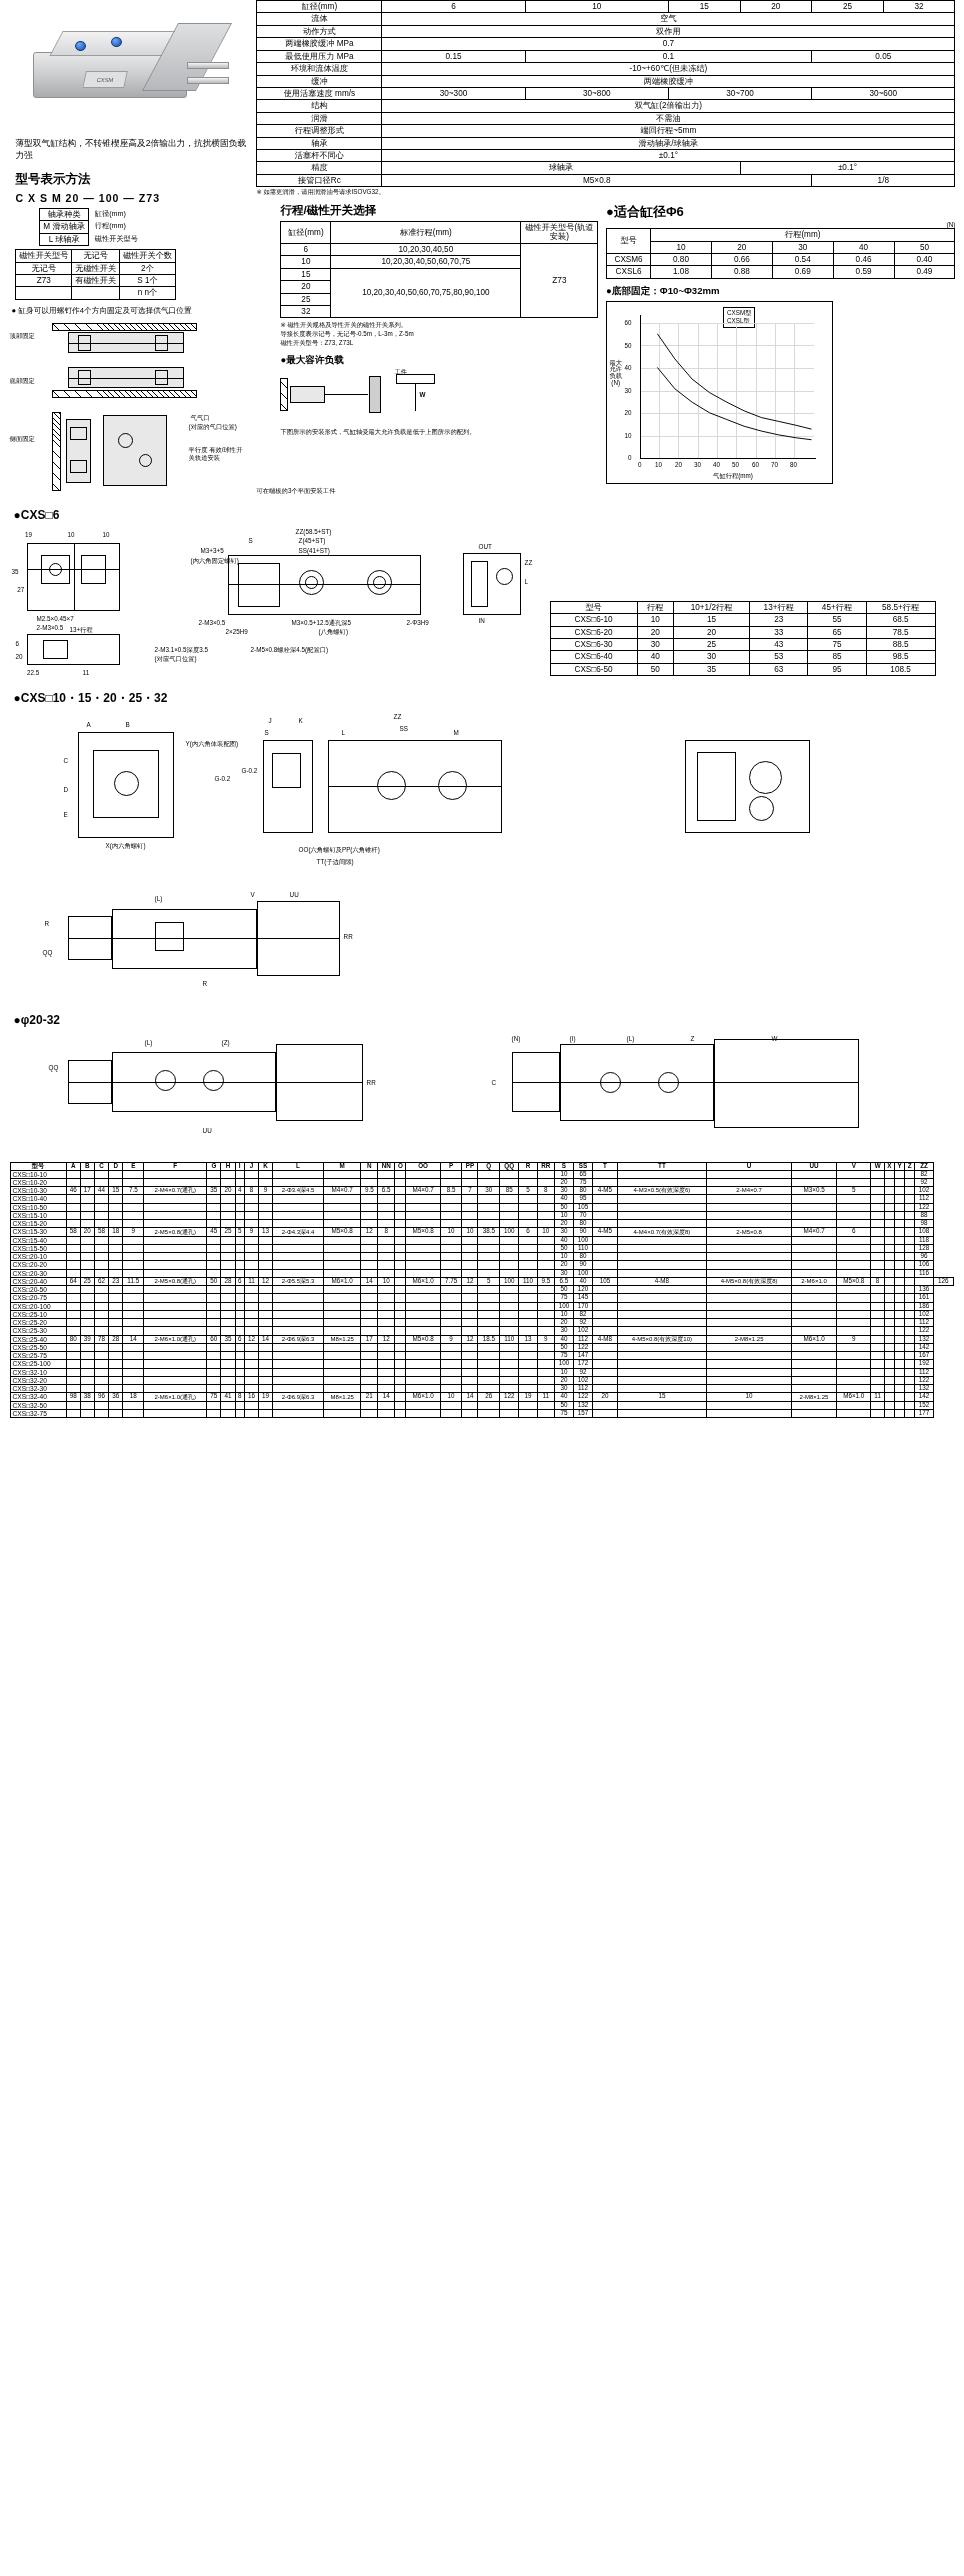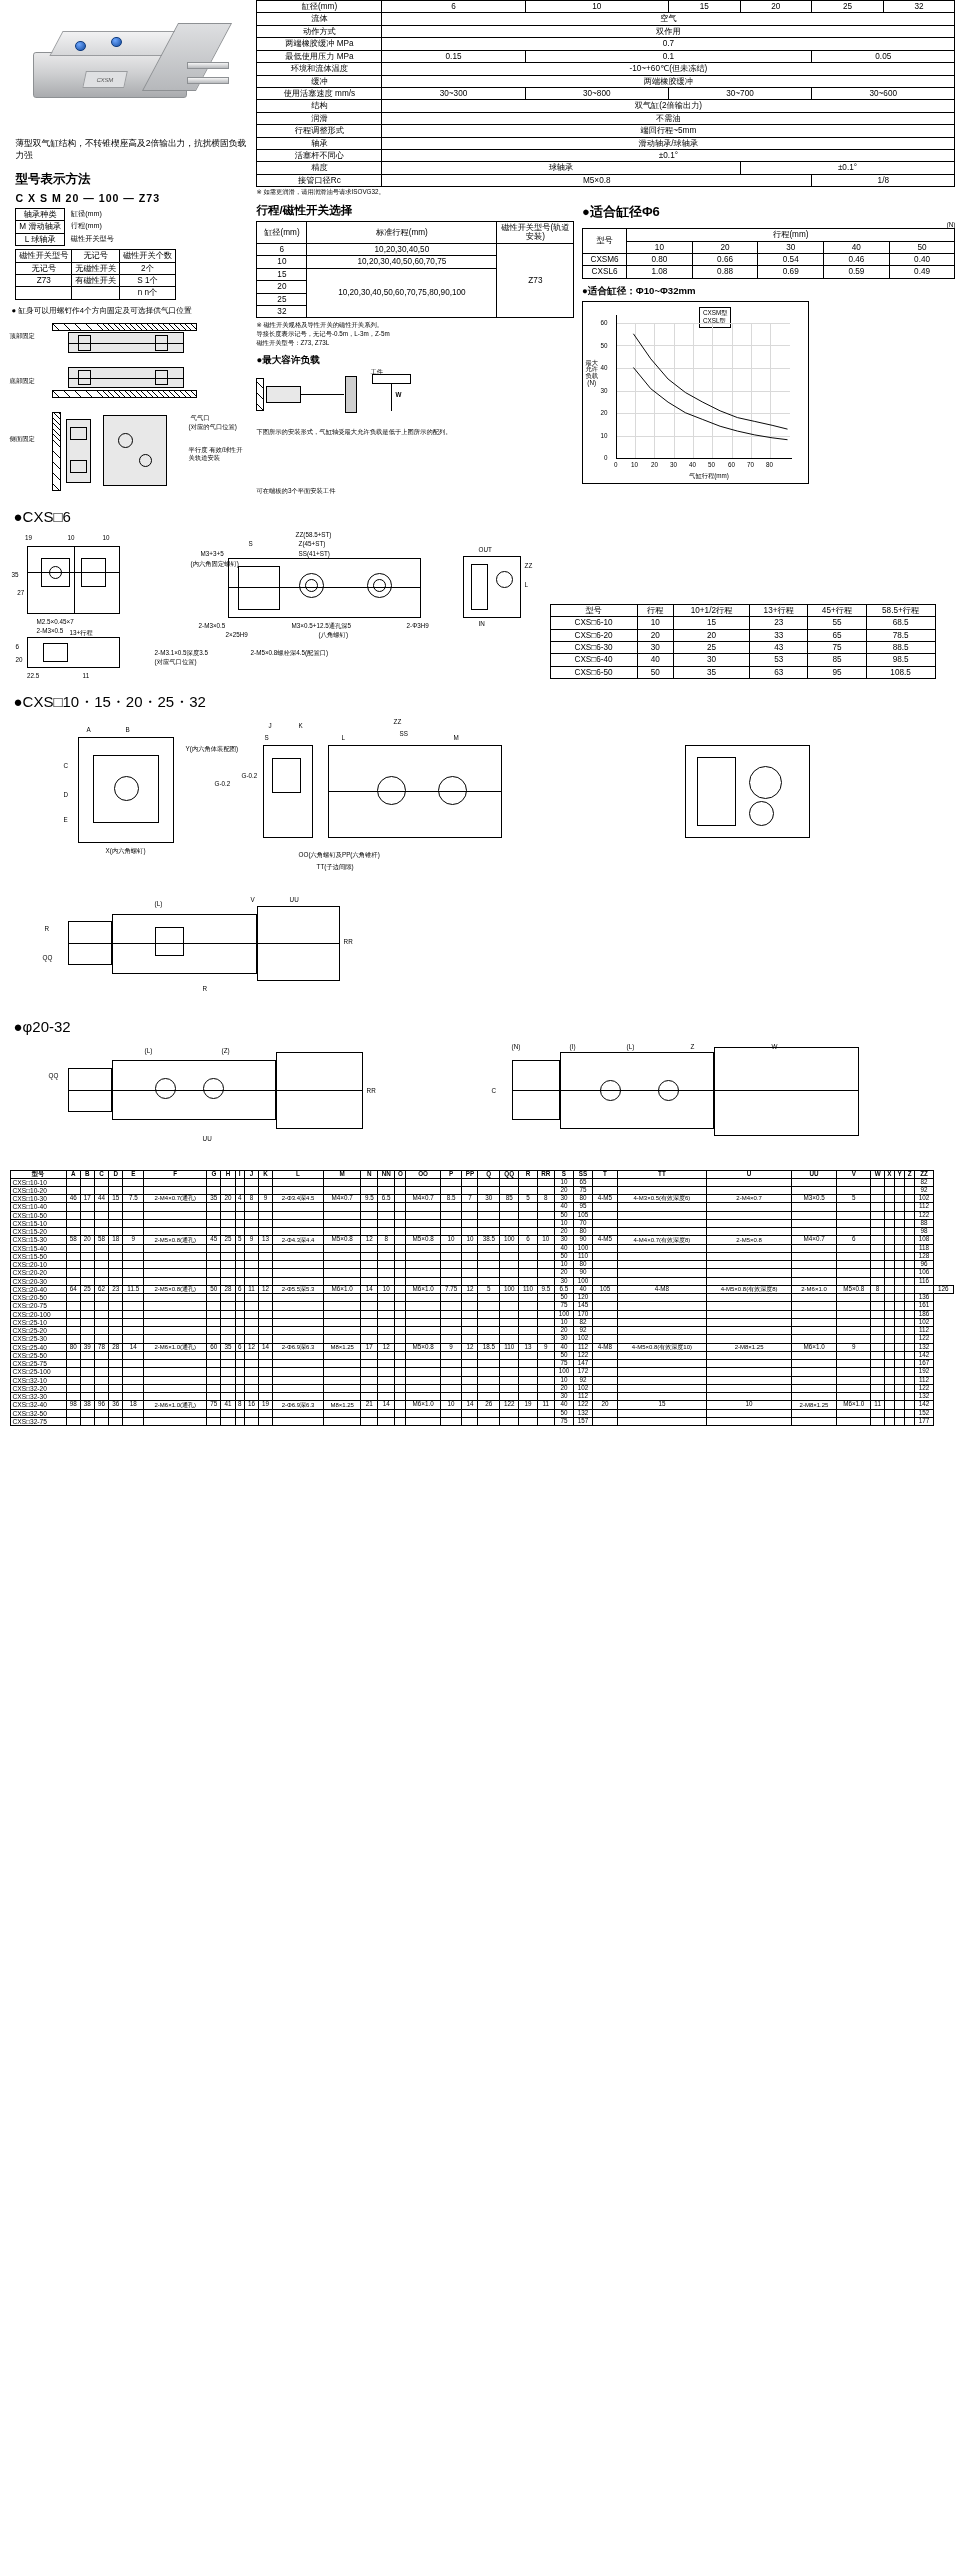--- a/index.html
+++ b/index.html
@@ -16,21 +16,21 @@
   
   .section-head {
     display: flex; align-items: center; gap: 7.7px;
     margin: 13.5px 0 7.7px 13.5px;
   }
   .section-head .bar { width: 7.7px; height: 21px; background: #111; }
   .section-head .title { font-size: 18.3px; font-weight: bold; letter-spacing: 1px; }
   .section-head .rule { flex: 1; height: 1px; background: #000; margin-right: 17.4px; }
 
   .sub-head { font-size: 12.5px; font-weight: bold; margin: 9.6px 0 3.9px 13.5px; }
-  .bullet-head { font-size: 15px; font-weight: normal; margin: 5.8px 0 2.9px 13.5px; }
+  .bullet-head { font-size: 12px; font-weight: bold; margin: 5.8px 0 2.9px 13.5px; }
 
   
   table.grid { border-collapse: collapse; }
   table.grid th, table.grid td {
     border: 1px solid #000; padding: 1px 2.9px;
     text-align: center; font-size: 8.2px; line-height: 1.15;
   }
   table.grid th { font-weight: normal; }
 
   
@@ -107,21 +107,21 @@
   
   table.bigtab { border-collapse: collapse; margin: 5.8px 9.6px 0 9.6px; width: 944px; }
   table.bigtab th, table.bigtab td {
     border: 1px solid #000; font-size: 6.3px; padding: 0 1px; text-align: center;
     line-height: 1.1;
   }
   table.bigtab th { font-weight: bold; }
   table.bigtab td.model { text-align: left; padding-left: 1.9px; font-size: 6.6px; }
   table.bigtab td.sec { font-size: 6px; }
 
-  .flexrow { display: flex; }
+  .flexrow { display: flex; margin-left: 24px; }
 </style>
 </head>
 <body>
 
 <div class="page">
 
 
   <div class="top-wrap">
 
     <div class="top-left">
@@ -398,21 +398,21 @@
               <td>CXSL6</td>
               <td>1.08</td>
               <td>0.88</td>
               <td>0.69</td>
               <td>0.59</td>
               <td>0.49</td>
             </tr>
           </tbody>
             </table>
 
-          <div style="font-size:9.6px;font-weight:bold;margin-top:5.8px;">●适合缸径：Φ10~Φ32mm</div>
+          <div style="font-size:9.6px;font-weight:bold;margin-top:5.8px;">●底部固定：Φ10~Φ32mm</div>
 
           <div class="chart-box" style="width:227px;height:183px;margin-top:2.9px;">
 
             <div class="tiny" style="position:absolute;left:116px;top:5.8px;border:1px solid #000;padding:1px 2.9px;line-height:1.3;background:#fff;">
               <div>CXSM型</div>
               <div>CXSL型</div>
             </div>
 
             <div class="gl" style="left:33px;top:21px;width:1px;height:135px;"></div>
             <div class="gl" style="left:52px;top:21px;width:1px;height:135px;"></div>

